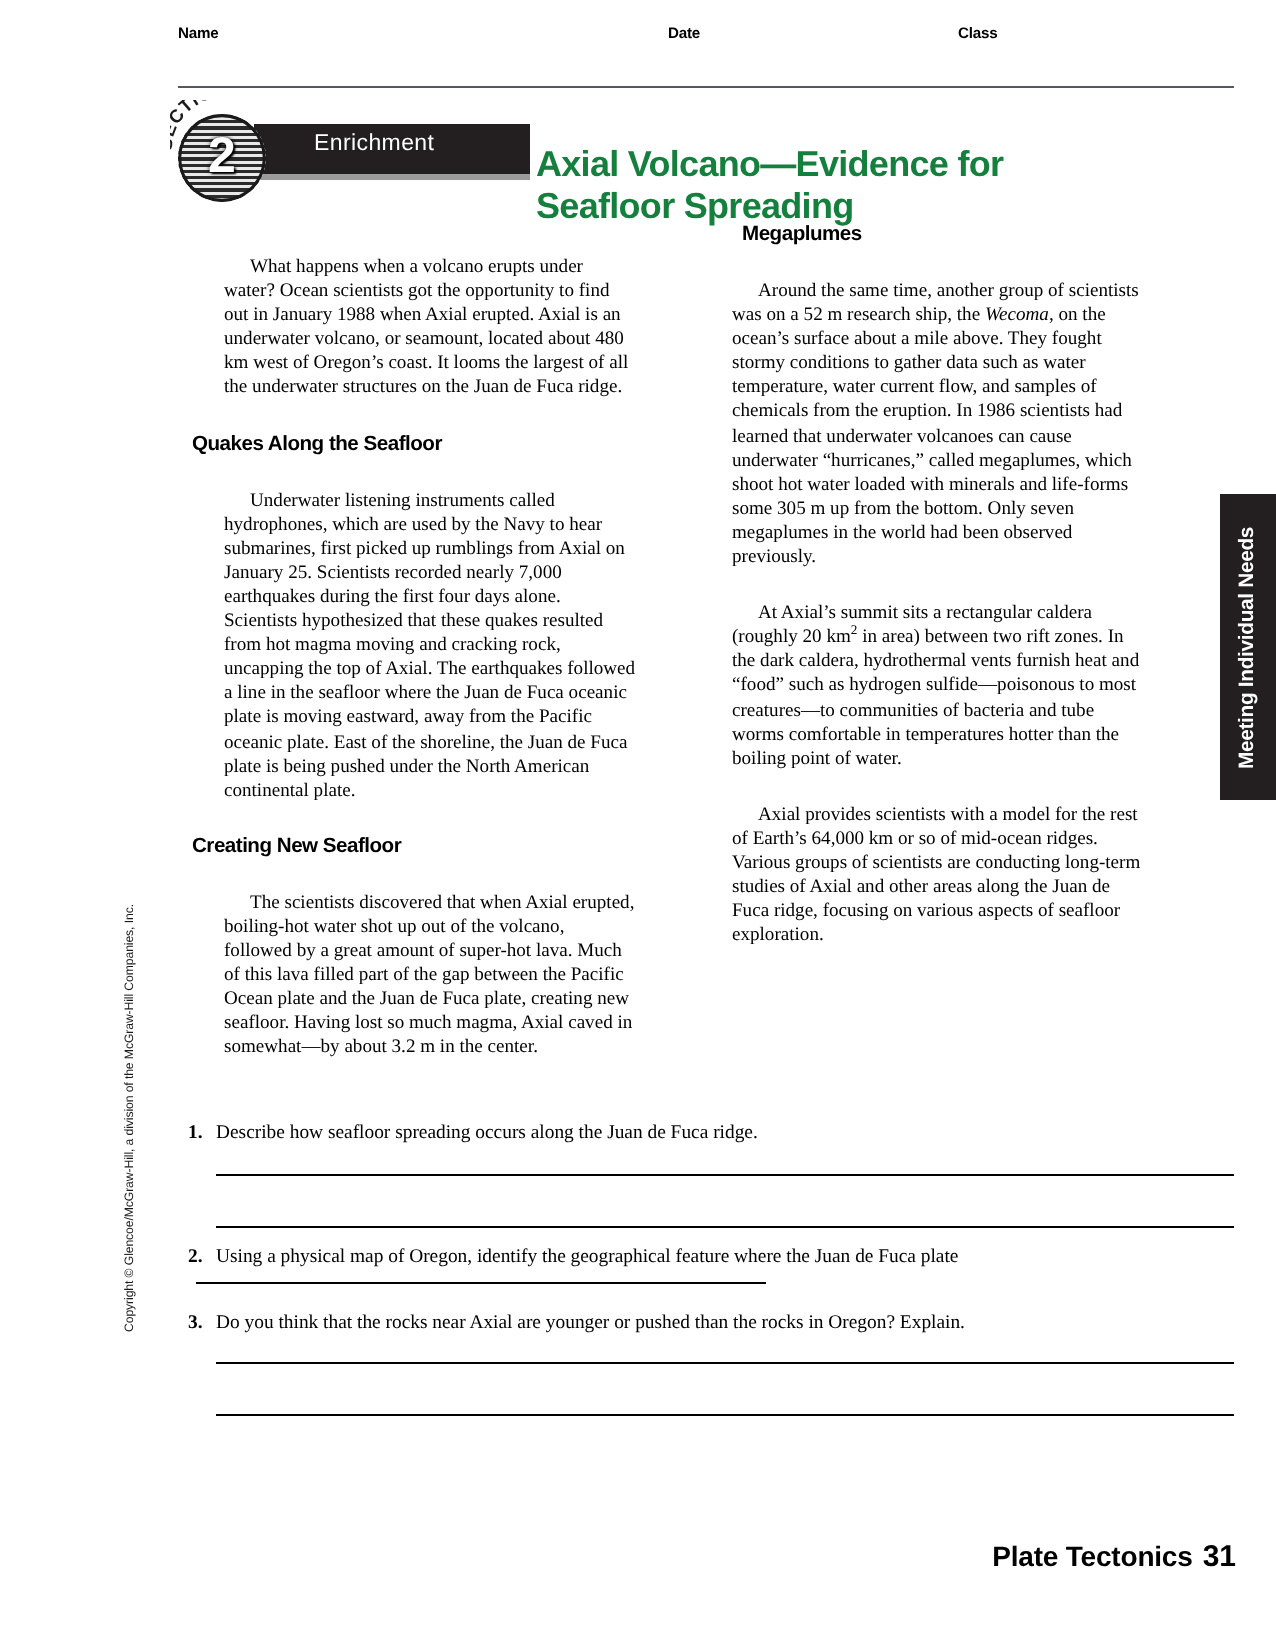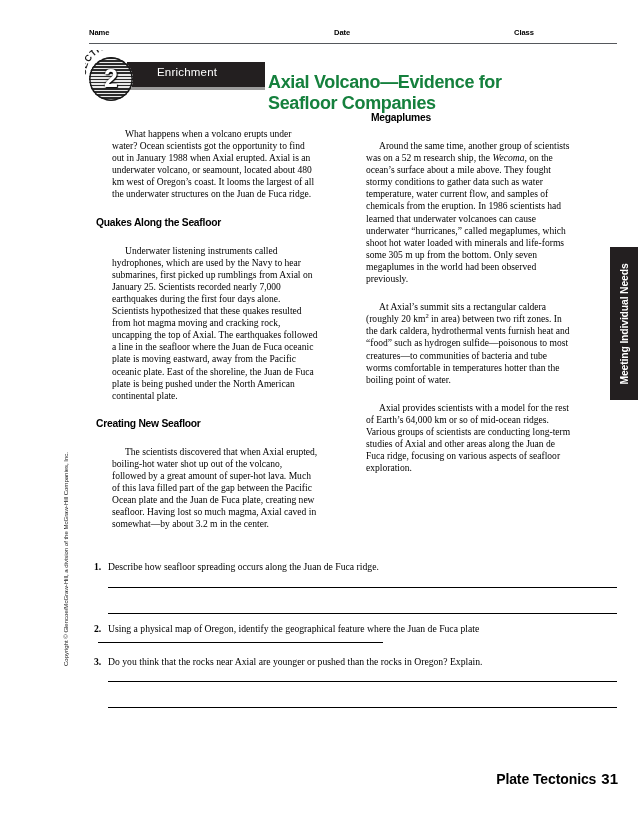--- a/index.html
+++ b/index.html
@@ -17,34 +17,34 @@
   
   .page {
     position: absolute;
     left: 0; top: 0;
     width: 638px; height: 817px;
   }
 
   
   .hdr {
     position: absolute;
-    left: 89px; top: 28px;
+    left: 89px; top: 12px;
     width: 528px;
   }
   .hdr-row {
     position: relative;
     height: 13px;
     font-family: "Liberation Sans", sans-serif;
     font-weight: bold;
     font-size: 7.6px;
     letter-spacing: -0.1px;
   }
   .hdr-name  { position: absolute; left: 0px;   top: 0; }
   .hdr-date  { position: absolute; left: 245px; top: 0; }
-  .hdr-class { position: absolute; left: 390px; top: 0; margin-left: 35px; }
+  .hdr-class { position: absolute; left: 390px; top: 0; }
   .hdr-rule {
     position: absolute;
     left: 89px; top: 43px;
     width: 528px; height: 1.4px;
     background: #55585c;
   }
 
   
   .badge-wrap {
     position: absolute;
@@ -274,21 +274,21 @@
         <path id="arcpath" d="M 1,27 A 29,27 0 0 1 56,13" fill="none"></path>
       </defs>
       <text>
         <textPath href="#arcpath" startOffset="2%">SECTION</textPath>
       </text>
     </svg>
   </div>
 
   <div class="title">
     <div>Axial Volcano—Evidence for</div>
-    <div>Seafloor Companies</div>
+    <div>Seafloor Spreading</div>
   </div>
 
   <div class="col col-left">
     <p>What happens when a volcano erupts under water? Ocean scientists got the opportunity to find out in January 1988 when Axial erupted. Axial is an underwater volcano, or seamount, located about 480 km west of Oregon’s coast. It looms the largest of all the underwater structures on the Juan de Fuca ridge.</p>
     <h3>Quakes Along the Seafloor</h3>
     <p>Underwater listening instruments called hydrophones, which are used by the Navy to hear submarines, first picked up rumblings from Axial on January 25. Scientists recorded nearly 7,000 earthquakes during the first four days alone. Scientists hypothesized that these quakes resulted from hot magma moving and cracking rock, uncapping the top of Axial. The earthquakes followed a line in the seafloor where the Juan de Fuca oceanic plate is moving eastward, away from the Pacific oceanic plate. East of the shoreline, the Juan de Fuca plate is being pushed under the North American continental plate.</p>
     <h3>Creating New Seafloor</h3>
     <p>The scientists discovered that when Axial erupted, boiling-hot water shot up out of the volcano, followed by a great amount of super-hot lava. Much of this lava filled part of the gap between the Pacific Ocean plate and the Juan de Fuca plate, creating new seafloor. Having lost so much magma, Axial caved in somewhat—by about 3.2 m in the center.</p>
   </div>
 

